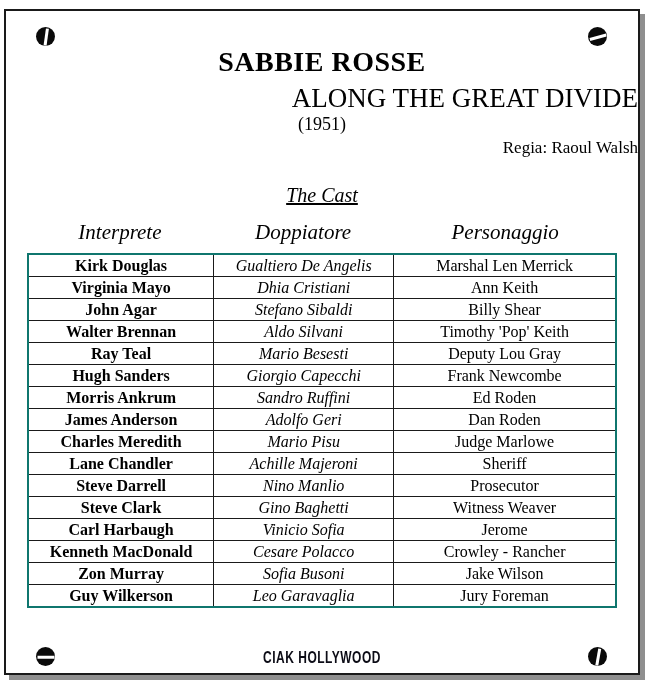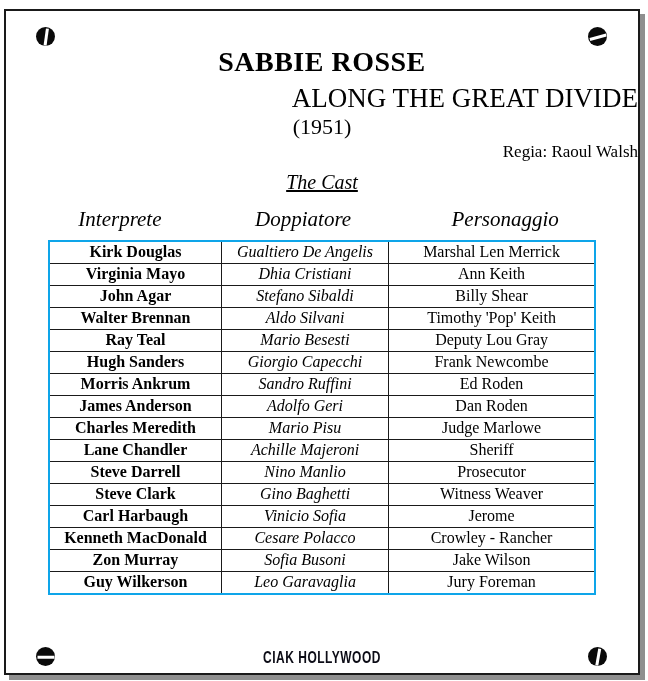--- a/index.html
+++ b/index.html
@@ -41,44 +41,44 @@
     margin-top:36px; text-align:center;
     font-size:28px; font-weight:bold; line-height:1.1;
     letter-spacing:0.5px;
   }
   .title-original {
     margin-top:6px; text-align:right;
     font-size:27px; line-height:1.05;
   }
   .year {
     margin-top:3px; text-align:center;
-    font-size:22px; line-height:1.1;
+    font-size:18px; line-height:1.1;
   }
   .director {
     margin-top:3px; text-align:right;
     font-size:17px; line-height:1.15;
   }
   .cast-heading {
-    margin-top:9px; text-align:center;
+    margin-top:27px; text-align:center;
     font-size:20px; font-style:italic;
     text-decoration:underline;
   }
   .col-headers {
     width:590px; margin:13px auto 0 auto;
     display:flex; font-style:italic; font-size:21px;
   }
   .col-headers .ch { text-align:center; }
   .ch-1 { width:31.5%; }
   .ch-2 { width:30.6%; }
   .ch-3 { width:37.9%; }
 
   table.cast {
-    width:548px; margin:8px auto 12px auto;
+    width:590px; margin:8px auto 12px auto;
     border-collapse:collapse;
-    border:2px solid #0ea5e9;
+    border:2px solid #0f766e;
     table-layout:fixed;
   }
   table.cast td {
     border:1px solid #1a1a1a;
     height:21px; padding:0 2px;
     text-align:center; vertical-align:middle;
     font-size:16px; line-height:1;
     white-space:nowrap; overflow:hidden;
   }
   td.cell-interprete  { font-weight:bold; width:31.5%; }

